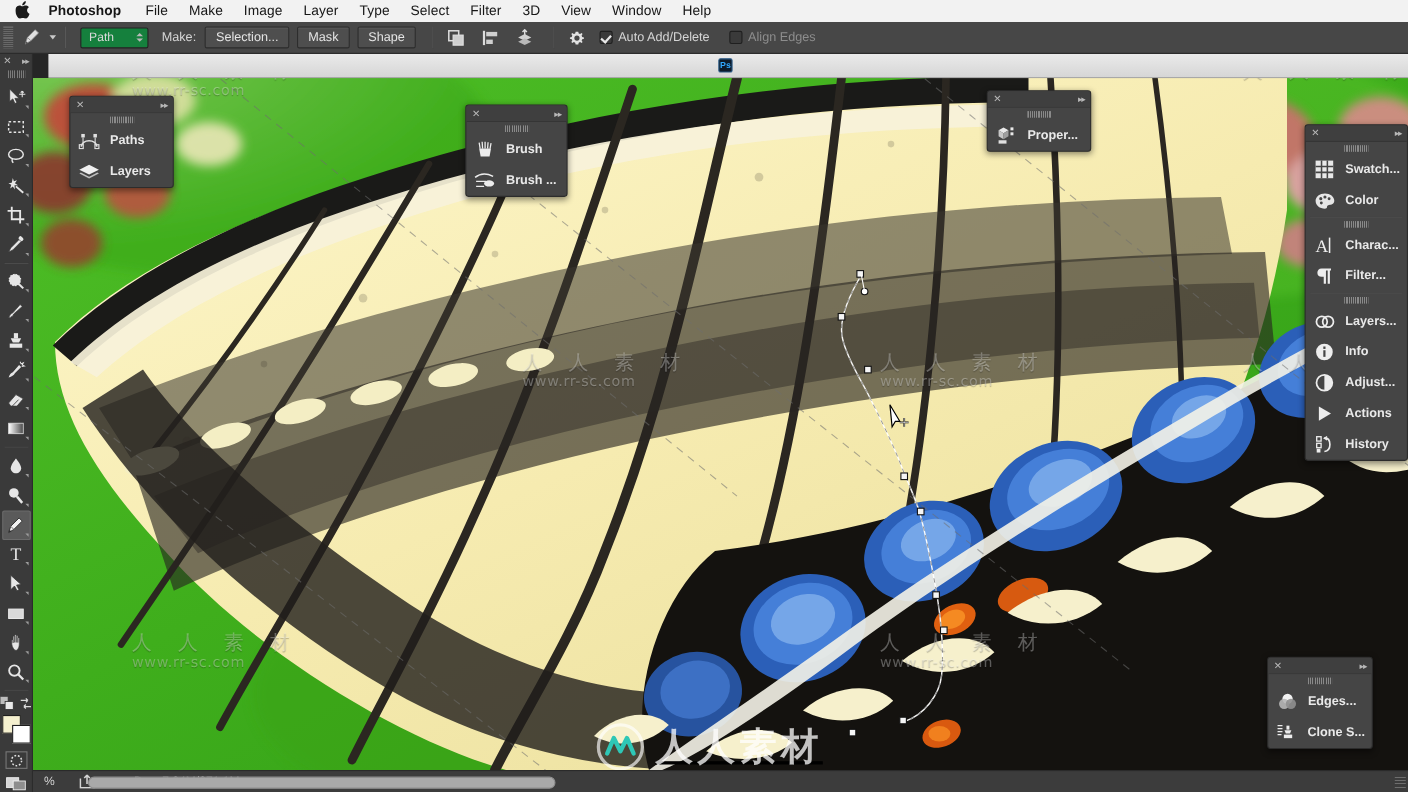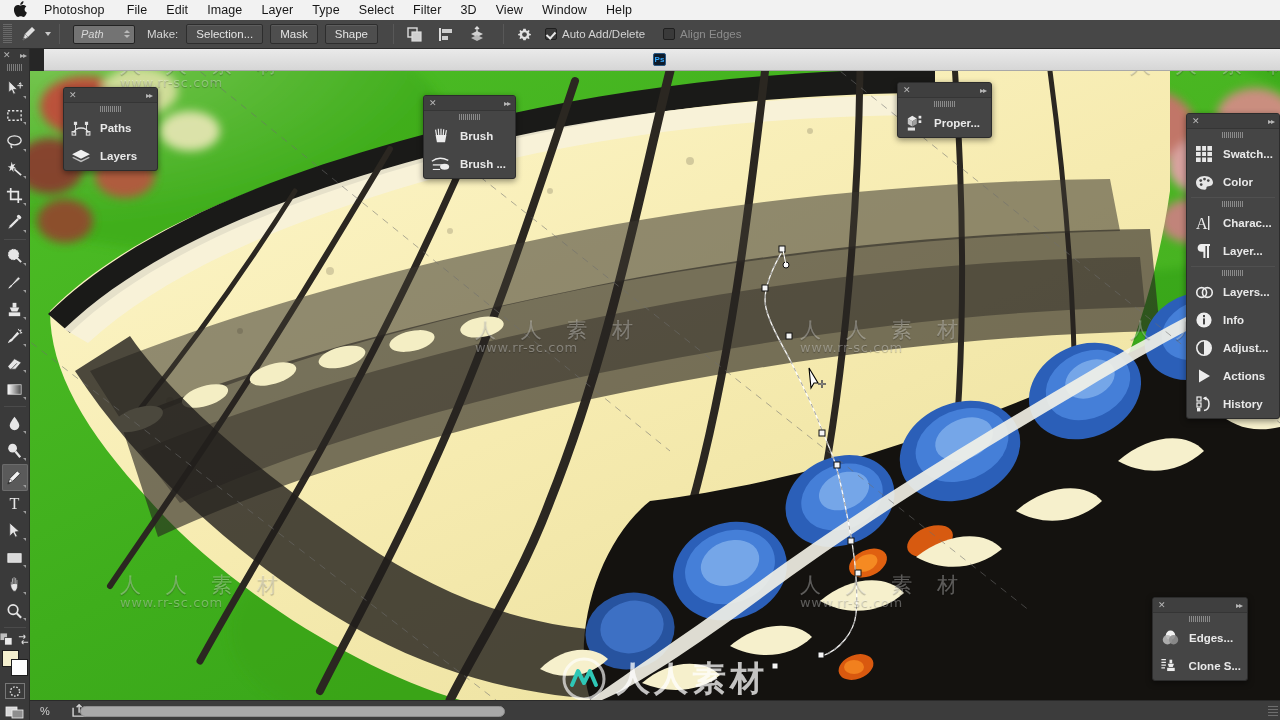--- a/index.html
+++ b/index.html
@@ -12,39 +12,39 @@
   .menubar {
     position:absolute; left:0; top:0; width:1280px; height:20px;
     background:#f2f2f2; display:flex; align-items:center;
     padding-left:14px; z-index:60;
   }
   .apple-logo { width:14px; height:16px; margin-right:16px; position:relative; top:-1px; }
   .menubar .mi {
     font-size:12.5px; color:#161616; margin-right:19px; letter-spacing:.1px;
     white-space:nowrap; line-height:20px;
   }
-  .menubar .mi.app-name { font-weight:normal; margin-right:22px; }
+  .menubar .mi.app-name { font-weight:bold; margin-right:22px; }
 
   
   .optionsbar {
     position:absolute; left:0; top:20px; width:1280px; height:29px;
     background:#474747; border-bottom:1px solid #2a2a2a;
     display:flex; align-items:center; z-index:55;
   }
   .grip { width:9px; height:20px; margin:0 4px 0 3px;
     background:repeating-linear-gradient(to bottom,#6e6e6e 0 1px,transparent 1px 2px);
     opacity:.85; }
   .opt-tool-icon { width:26px; height:22px; display:flex; align-items:center; justify-content:center; }
   .tri { width:0;height:0;border-left:3.5px solid transparent;border-right:3.5px solid transparent;
     border-top:4px solid #c9c9c9; margin-left:3px; }
   .opt-sep { width:1px; height:20px; background:#303030; border-right:1px solid #585858; margin:0 8px; }
   .opt-select {
-    height:19px; min-width:62px; background:#737373; border:1px solid #232323;
+    height:19px; min-width:62px; background:#15803d; border:1px solid #232323;
     border-radius:2px; color:#d8d8d8; font-size:11px; display:flex;
-    align-items:center; padding:0 4px 0 7px; margin-left:5px;font-style:italic;
+    align-items:center; padding:0 4px 0 7px; margin-left:5px;
   }
   .opt-select .updown { margin-left:auto; display:flex; flex-direction:column;
     align-items:center; gap:2px; padding-left:6px; }
   .opt-select .updown i { display:block; width:0;height:0;
     border-left:3px solid transparent;border-right:3px solid transparent; }
   .opt-select .updown i.u { border-bottom:3.5px solid #b9b9b9; }
   .opt-select .updown i.d { border-top:3.5px solid #b9b9b9; }
   .opt-label { color:#d6d6d6; font-size:11.5px; margin:0 8px 0 12px; }
   .opt-btn {
     height:20px; background:#4e4e4e; border:1px solid #2d2d2d;
@@ -148,26 +148,26 @@
     border-left:6px solid #cfcfcf; }
   .hscroll { position:absolute; left:80px; bottom:3px; width:425px; height:11px;
     background:#a9a9a9; border:1px solid #8e8e8e; border-radius:6px; z-index:56; }
   .corner-grip { position:absolute; right:2px; bottom:2px; width:10px; height:12px;
     background:repeating-linear-gradient(to bottom,#6e6e6e 0 1px,transparent 1px 3px); z-index:57; }
 
   
   .wm { position:absolute; z-index:35; pointer-events:none;
         font-family:"DejaVu Sans", sans-serif; text-align:left;
         color:rgba(255,255,255,.32); white-space:nowrap; }
-  .wm .cn { font-size:21px; letter-spacing:9px; display:block; line-height:20px;
+  .wm .cn { font-size:18px; letter-spacing:9px; display:block; line-height:20px;
         text-shadow:0 1px 1px rgba(0,0,0,.25); }
   .wm .en { font-size:13px; letter-spacing:.6px; display:block; line-height:16px;
         text-shadow:0 1px 1px rgba(0,0,0,.25); }
-  .wm-big { position:absolute; left:560px; top:655px; z-index:36; display:flex;
-    align-items:center; gap:8px; }
+  .wm-big { position:absolute; left:540px; top:655px; z-index:36; display:flex;
+    align-items:center; gap:8px;text-decoration:underline; }
   .wm-big .cn2 { font-family:"DejaVu Sans",sans-serif; font-size:34px; font-weight:bold;
     color:rgba(255,255,255,.75); letter-spacing:4px; }
   .cursor-pen { position:absolute; z-index:34; }
 </style>
 </head>
 <body>
 
 <div id="app">
 
   <div class="canvas-wrap">
@@ -404,21 +404,21 @@
   <div class="menubar">
     <svg class="apple-logo" viewBox="0 0 14 16">
       <path d="M10.6,8.5c0-2,1.6-2.9,1.7-3c-0.9-1.4-2.4-1.5-2.9-1.6C8.2,3.8,7,4.6,6.4,4.6
                C5.8,4.6,4.8,3.9,3.8,3.9C2.5,3.9,1.3,4.7,0.6,5.9c-1.4,2.4-0.4,6,1,8c0.7,1,1.5,2,2.5,2
                c1,0,1.4-0.6,2.6-0.6c1.2,0,1.6,0.6,2.6,0.6c1.1,0,1.8-1,2.5-2c0.8-1.1,1.1-2.2,1.1-2.3
                C12.9,11.6,10.6,10.7,10.6,8.5z M8.7,2.7C9.2,2,9.6,1.1,9.5,0.2C8.7,0.2,7.7,0.7,7.1,1.4
                C6.6,2,6.1,3,6.2,3.8C7.1,3.9,8.1,3.4,8.7,2.7z" fill="#1a1a1a"></path>
     </svg>
     <span class="mi app-name">Photoshop</span>
     <span class="mi">File</span>
-    <span class="mi">Edit</span>
+    <span class="mi">Make</span>
     <span class="mi">Image</span>
     <span class="mi">Layer</span>
     <span class="mi">Type</span>
     <span class="mi">Select</span>
     <span class="mi">Filter</span>
     <span class="mi">3D</span>
     <span class="mi">View</span>
     <span class="mi">Window</span>
     <span class="mi">Help</span>
   </div>
@@ -792,21 +792,21 @@
       </span>
       <span class="p-lbl">Charac...</span>
     </div>
     <div class="p-row">
       <span class="p-ico">
         <svg width="18" height="18" viewBox="0 0 18 18">
           <path d="M13,2 L6.5,2 C4,2 2.6,3.8 2.6,5.9 C2.6,8 4,9.7 6.5,9.7 L8.4,9.7 L8.4,16
                    L10.4,16 L10.4,4 L12,4 L12,16 L14,16 L14,4 L15,4 L15,2 Z" fill="#ededed"></path>
         </svg>
       </span>
-      <span class="p-lbl">Layer...</span>
+      <span class="p-lbl">Filter...</span>
     </div>
 
     <div class="p-sec-div"></div>
     <div class="p-grip"></div>
 
     <div class="p-row">
       <span class="p-ico">
         <svg width="19" height="17" viewBox="0 0 20 18">
           <circle cx="7" cy="9" r="5.2" fill="none" stroke="#ededed" stroke-width="1.7"></circle>
           <circle cx="13" cy="9" r="5.2" fill="none" stroke="#ededed" stroke-width="1.7"></circle>

